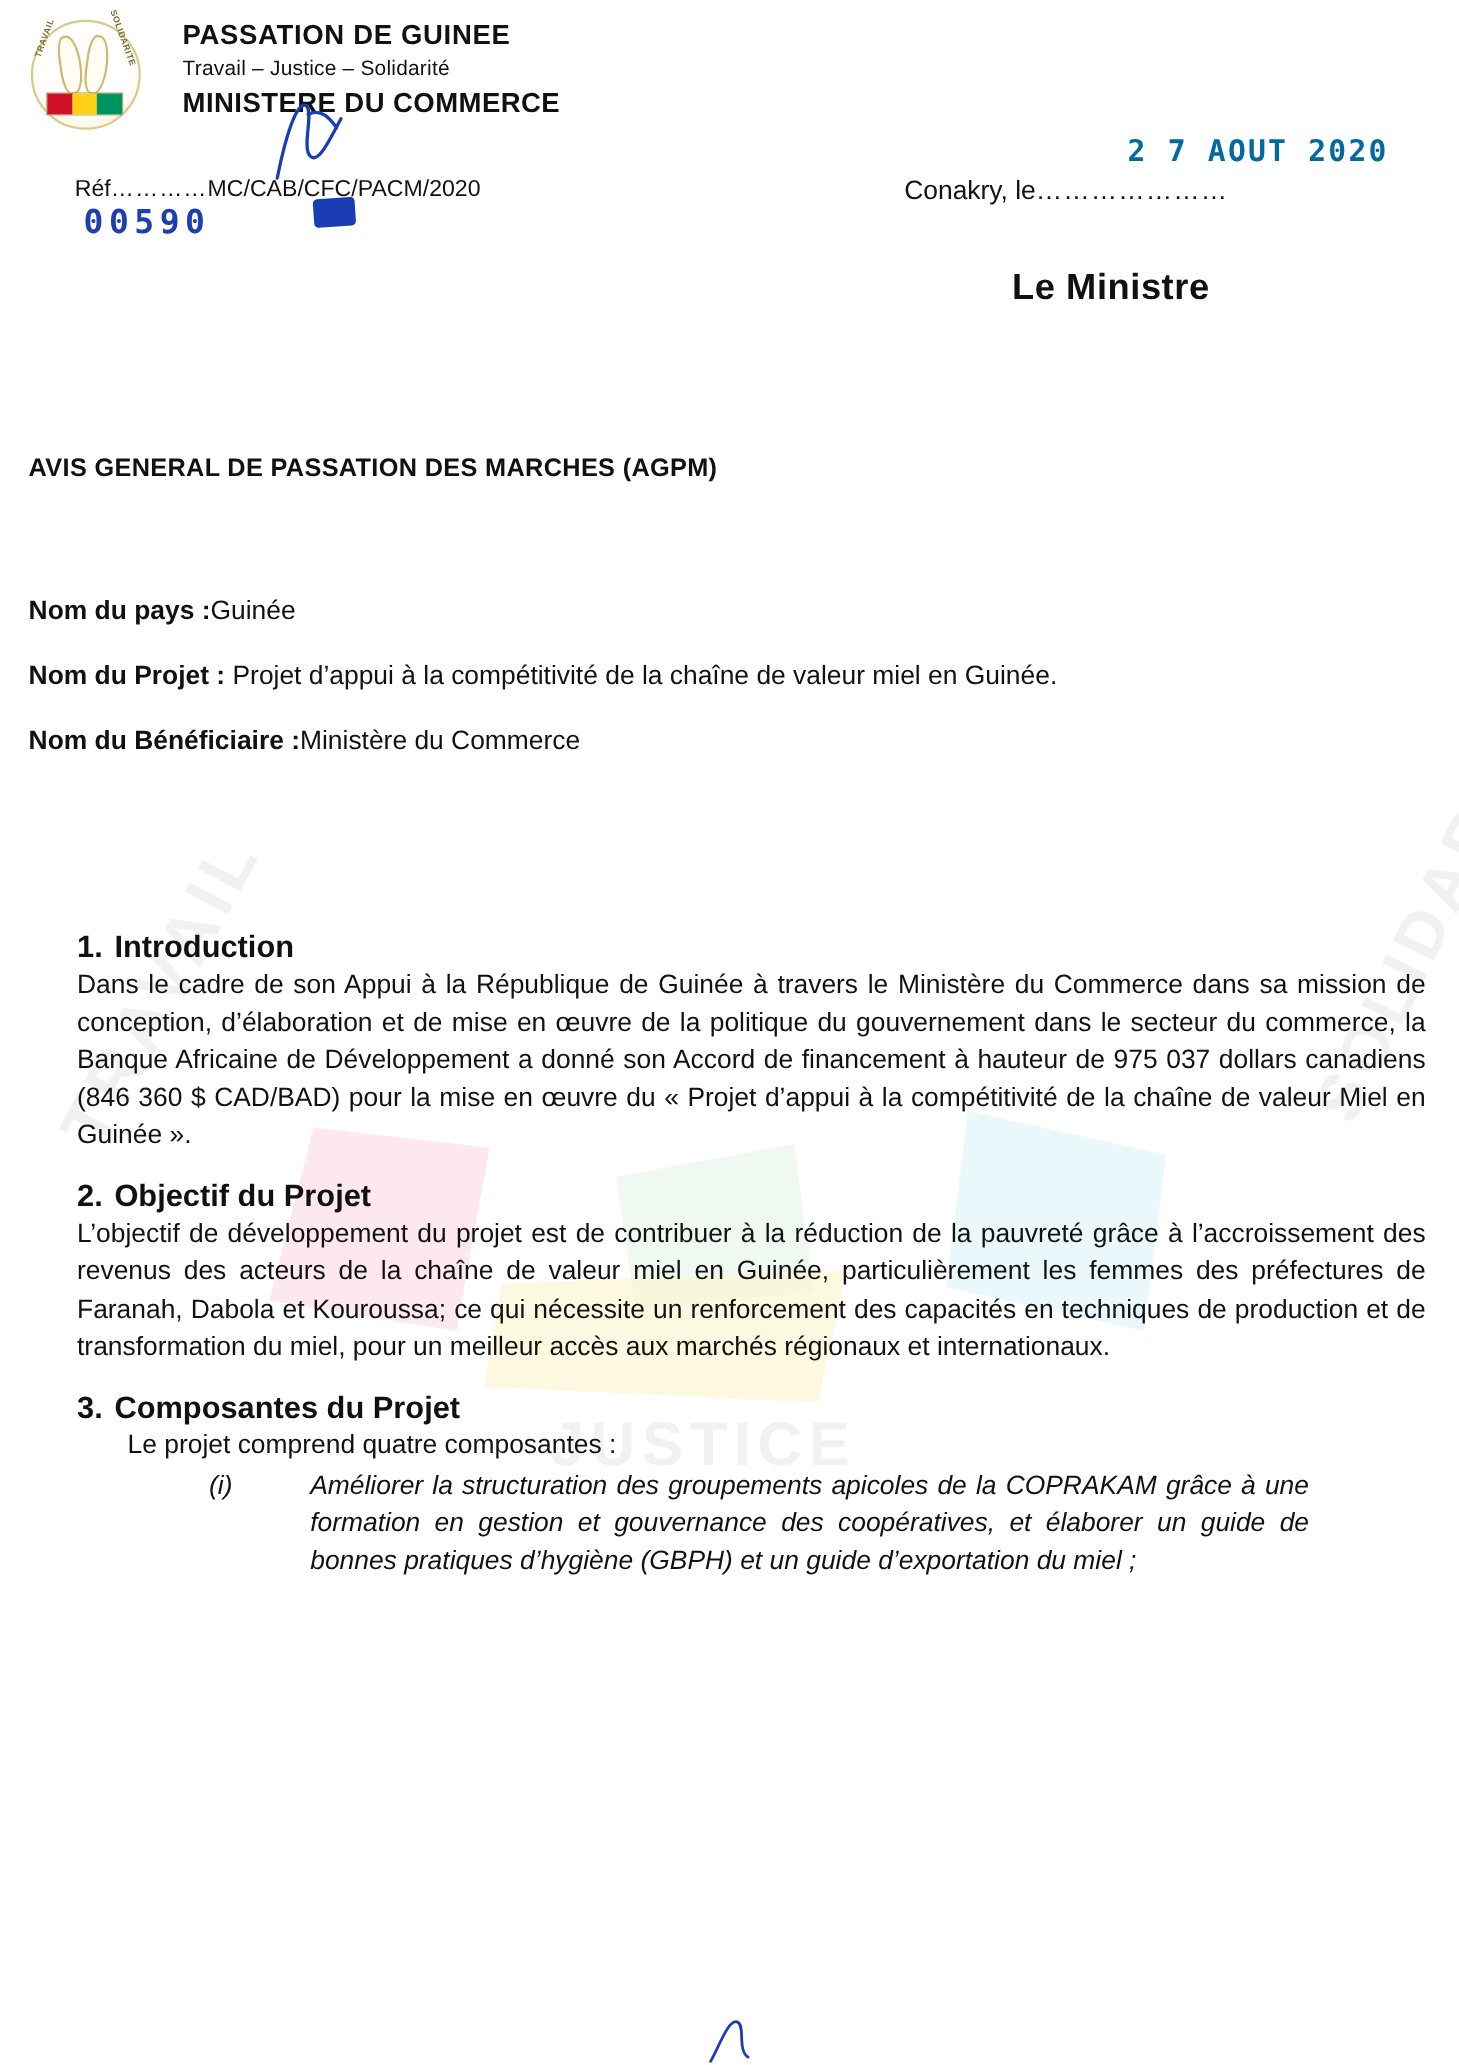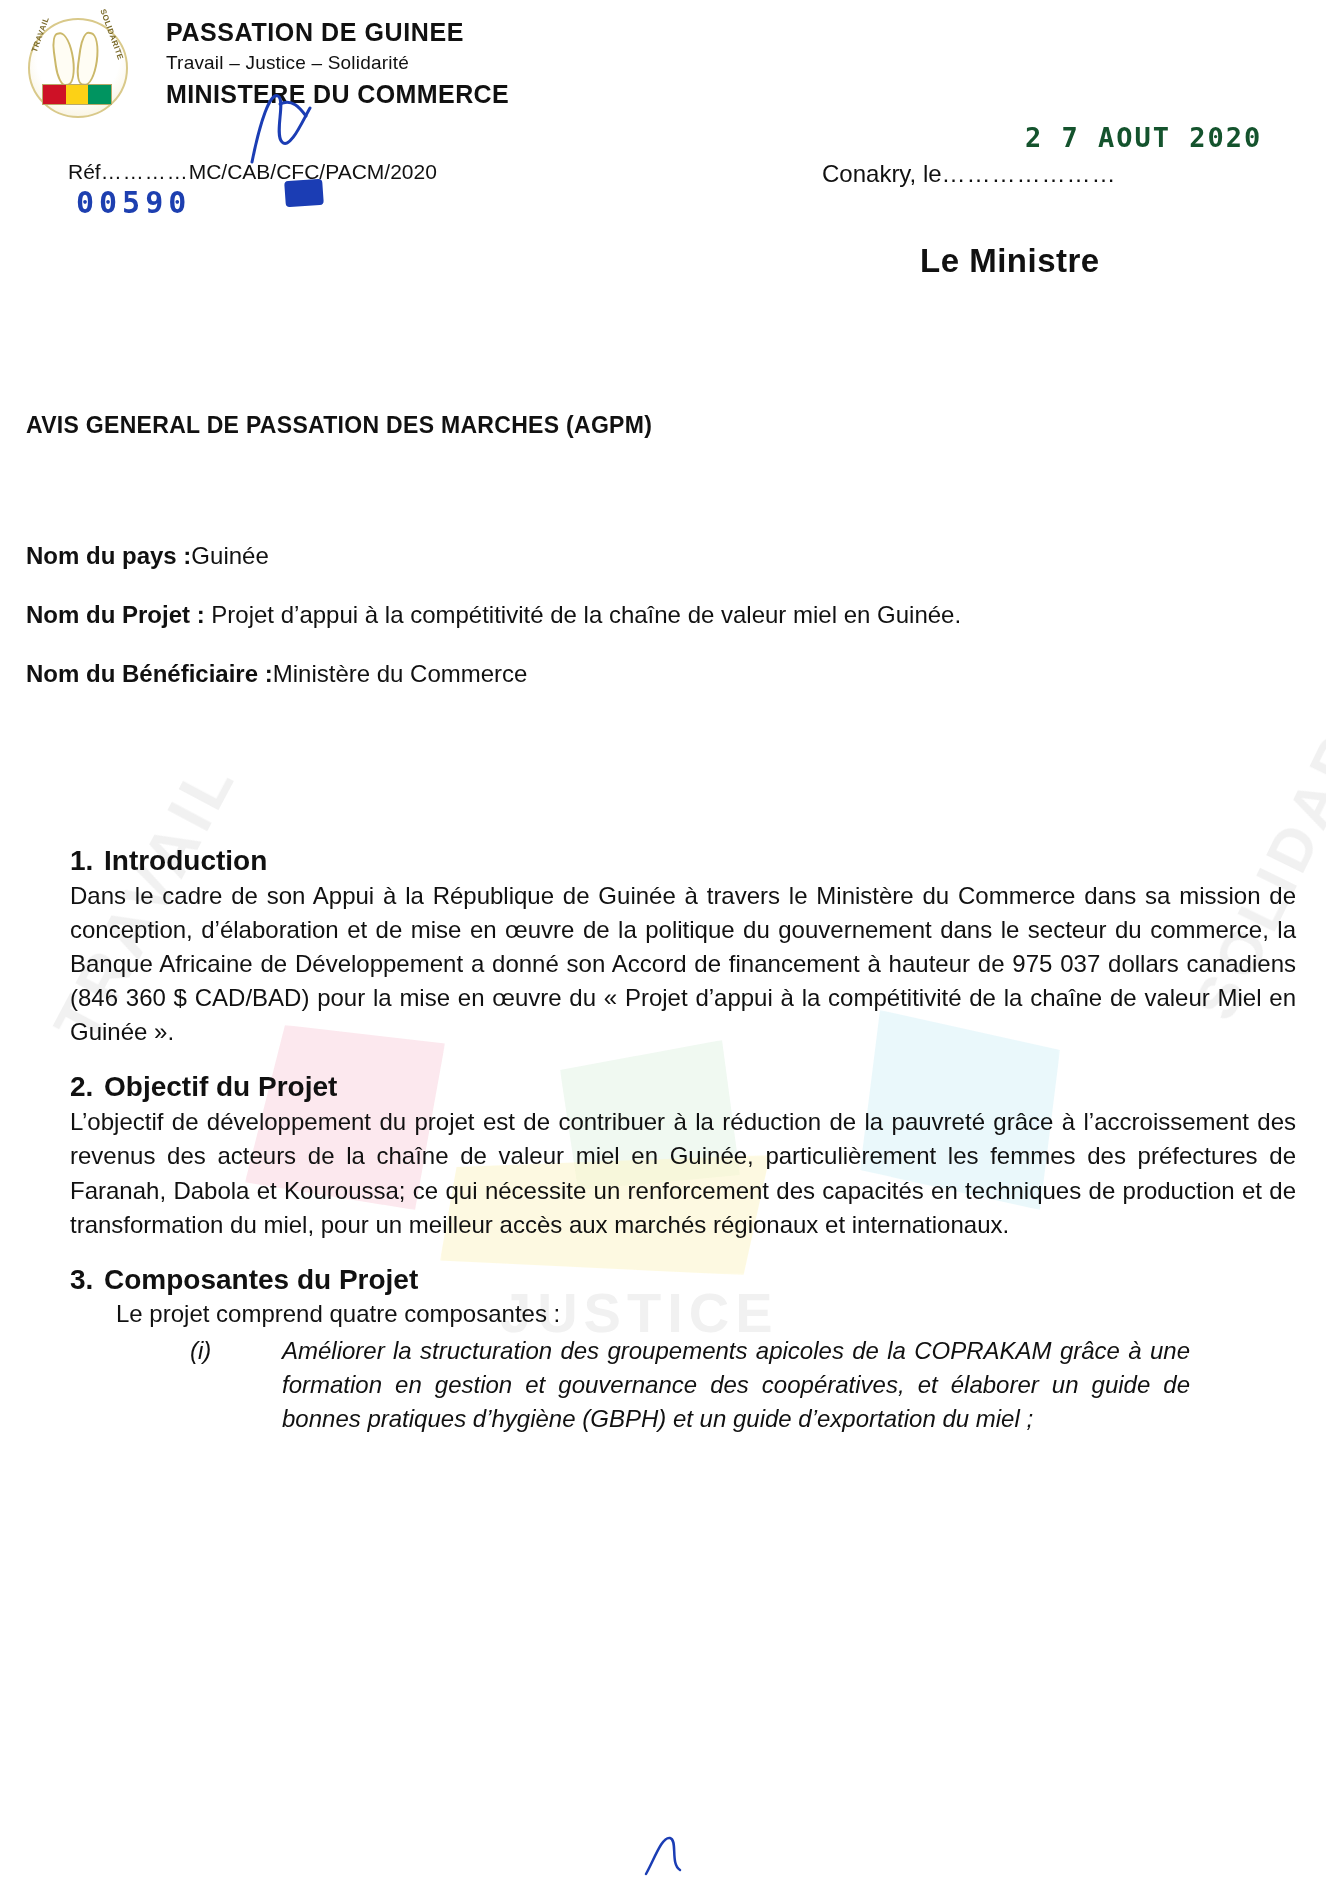--- a/index.html
+++ b/index.html
@@ -206,21 +206,21 @@
     font-size: 24px;
     white-space: nowrap;
   }
   .date-stamp {
     position: absolute;
     left: 1025px;
     top: 122px;
     font-family: "DejaVu Sans Mono", monospace;
     font-size: 27px;
     font-weight: 700;
-    color: #14532d;
+    color: #0369a1;
     letter-spacing: 2px;
     white-space: nowrap;
   }
   .le-ministre {
     position: absolute;
     left: 920px;
     top: 242px;
     font-size: 33px;
     font-weight: 700;
     letter-spacing: .5px;

